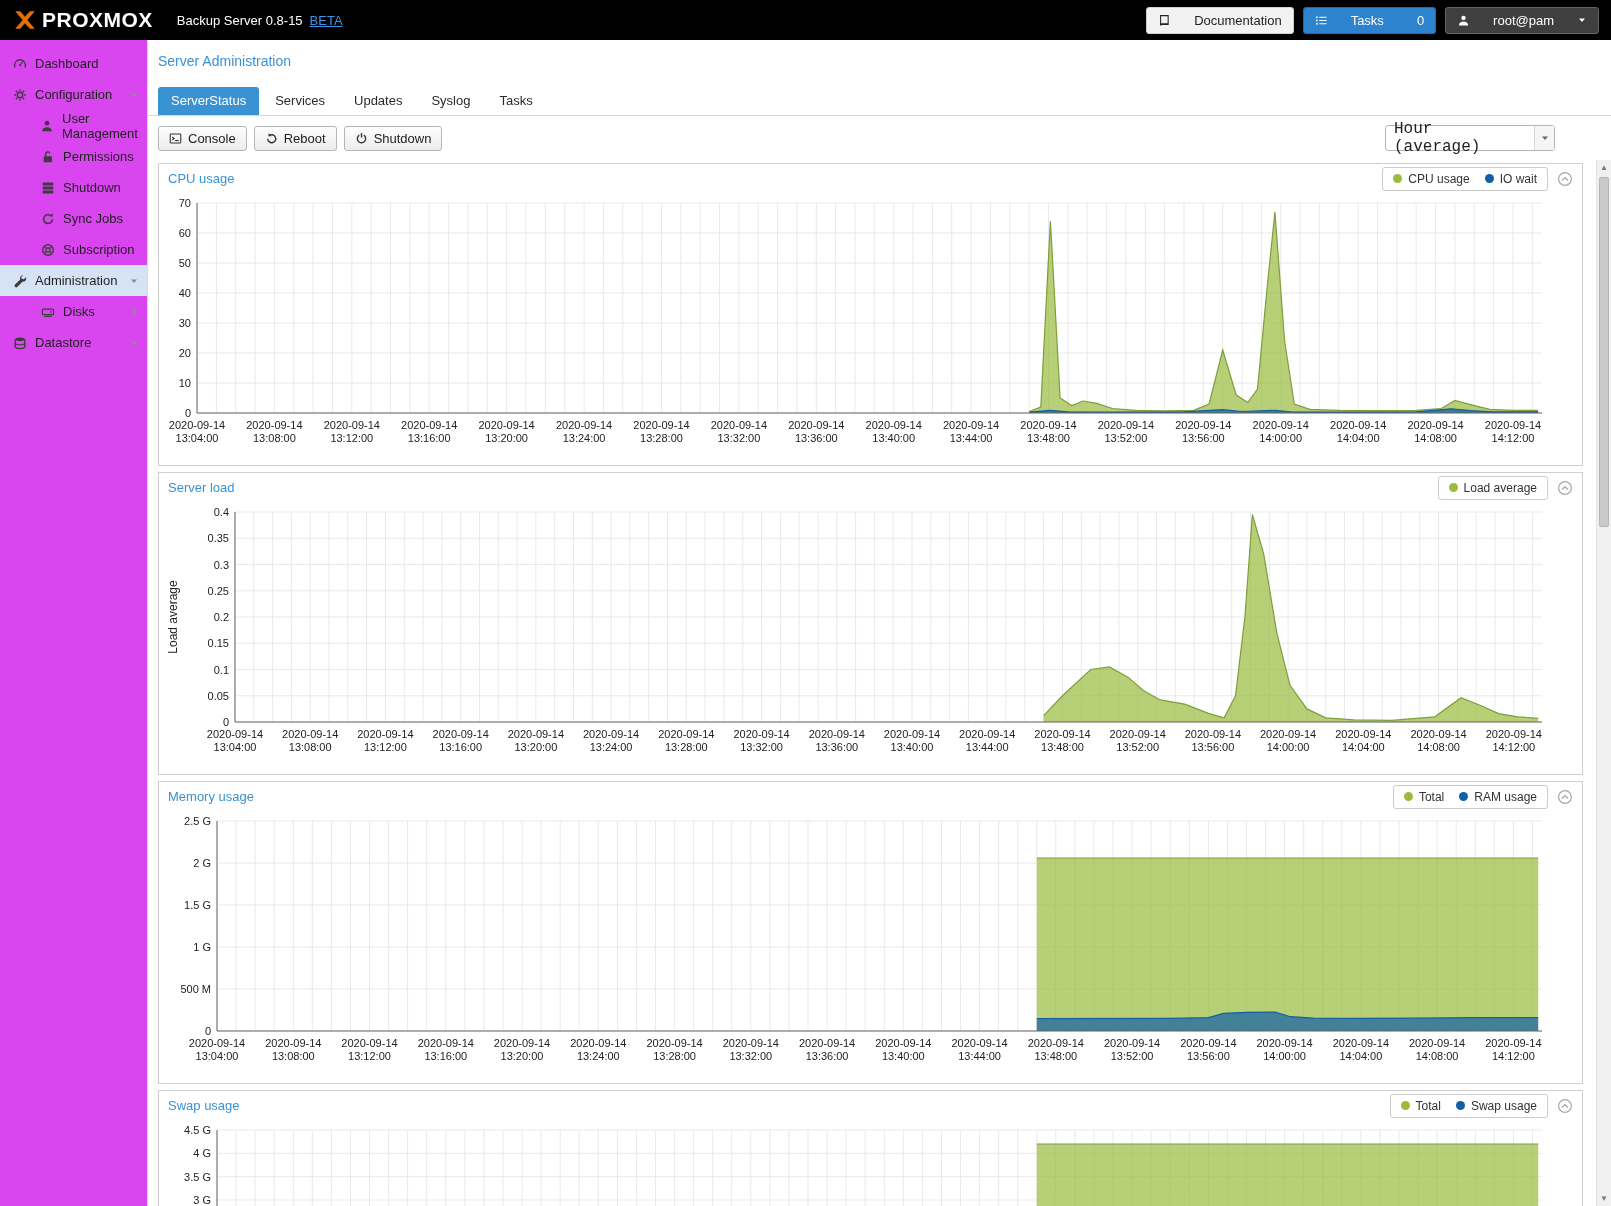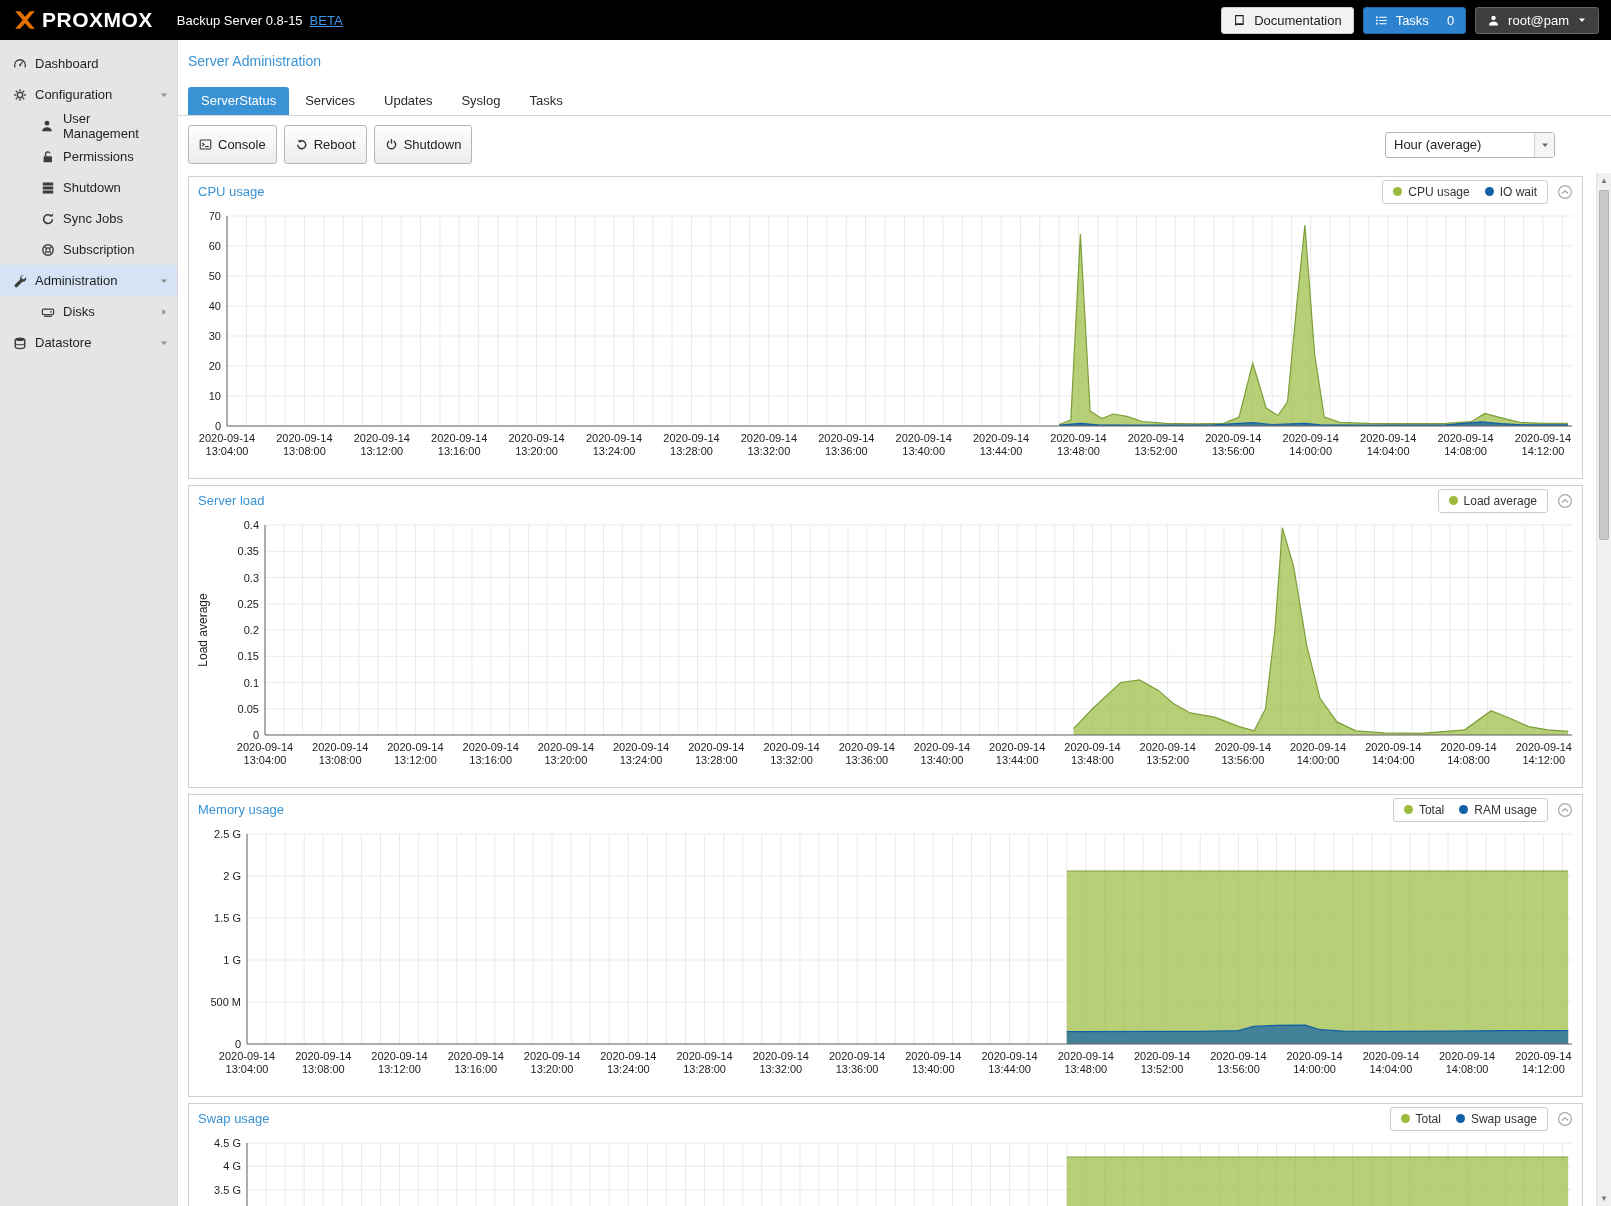--- a/index.html
+++ b/index.html
@@ -14,54 +14,54 @@
     font-family:"Liberation Sans",sans-serif;background:#fff;}
   
   header{height:40px;background:#000;color:#fff;display:flex;align-items:center;padding:0 12px;}
   .brand{display:flex;align-items:center;}
   .logo{color:var(--logo-orange);display:inline-flex;margin-right:4px;}
   .logo svg{width:26px;height:26px;display:block;}
   .brand-text{font-weight:bold;font-size:21px;letter-spacing:.5px;}
   .subtitle{font-size:13px;margin-left:24px;}
   .beta{color:var(--beta);text-decoration:underline;font-size:13px;margin-left:7px;cursor:pointer;}
   .header-right{margin-left:auto;display:flex;align-items:center;gap:9px;}
-  .hbtn{display:flex;align-items:center;gap:8px;height:27px;padding:0 11px;border-radius:3px;
+  .hbtn{display:flex;align-items:center;gap:23px;height:27px;padding:0 11px;border-radius:3px;
     font-size:13px;border:1px solid transparent;cursor:pointer;font-family:inherit;}
   .hbtn.doc{background:#f2f2f2;color:#222;border-color:#cfcfcf;}
   .hbtn.tasks{background:var(--tasks-btn);color:#fff;border-color:#2468a8;}
   .hbtn.tasks .count{margin-left:10px;}
   .hbtn.user{background:#3f3f3f;color:#fff;border-color:#646464;}
   .hicon{display:inline-flex;}
   .hicon svg{width:13px;height:13px;display:block;}
   .hicon.caret svg{width:10px;height:10px;}
   
   .app-body{display:flex;height:1166px;}
-  .sidebar{width:178px;background:#e5e5e5;border-right:1px solid #dadada;padding-top:8px;flex:none;}
+  .sidebar{width:148px;background:#d946ef;border-right:1px solid #dadada;padding-top:8px;flex:none;}
   .nav-item{display:flex;align-items:center;gap:8px;height:31px;padding:0 8px 0 12px;
     font-size:13px;color:#1f1f1f;cursor:pointer;}
   .nav-item.indent{padding-left:40px;}
   .nav-item.selected{background:var(--selected-row);}
   .nav-icon{width:15px;display:inline-flex;color:#3c3c3c;justify-content:center;}
   .nav-icon svg{width:14px;height:14px;}
   .nav-expander{margin-left:auto;color:#8f8f8f;display:inline-flex;}
   .nav-expander svg{width:10px;height:10px;}
   .content{flex:1;background:#fff;display:flex;flex-direction:column;min-width:0;}
   .page-title{color:var(--accent);font-size:14px;padding:13px 12px 6px 10px;}
   .tabbar{display:flex;gap:3px;padding:4px 0 0 10px;border-bottom:1px solid #d6d6d6;}
   .tab{padding:6px 13px 7px;font-size:13px;color:#2b2b2b;border-radius:3px 3px 0 0;cursor:pointer;margin-top:8px;}
   .tab.active{background:var(--accent);color:#fff;}
   .toolbar{display:flex;align-items:center;gap:7px;padding:9px 10px;}
-  .tbtn{display:flex;align-items:center;gap:6px;height:39px;padding:0 10px;
+  .tbtn{display:flex;align-items:center;gap:6px;height:25px;padding:0 10px;
     background:linear-gradient(#fefefe,#ececec);border:1px solid #b5b5b5;border-radius:3px;
     font-size:13px;color:#222;cursor:pointer;font-family:inherit;}
   .ticon{display:inline-flex;color:#333;}
   .ticon svg{width:13px;height:13px;}
   .combo{margin-left:auto;margin-right:46px;display:flex;align-items:center;width:170px;height:26px;
     border:1px solid #b5b5b5;border-radius:3px;background:#fff;cursor:pointer;}
-  .combo-text{flex:1;padding:0 8px;font-size:13px;color:#222;}
+  .combo-text{flex:1;padding:0 8px;font-size:16px;color:#222;font-family:Liberation Mono, monospace;}
   .combo-btn{width:20px;align-self:stretch;display:flex;align-items:center;justify-content:center;
     color:#666;border-left:1px solid #d5d5d5;background:#f5f5f5;}
   .combo-btn svg{width:10px;height:10px;}
   
   .panels{flex:1;position:relative;padding:3px 10px 0;overflow:hidden;}
   .panel{border:1px solid #cfcfcf;margin:0 18px 6px 0;background:#fff;}
   .phead{display:flex;align-items:center;height:29px;padding:0 9px;}
   .ptitle{color:var(--accent);font-size:13px;}
   .legend{margin-left:auto;display:flex;align-items:center;gap:15px;border:1px solid #ccc;
     border-radius:3px;padding:4px 10px;font-size:12px;color:#333;background:#fff;}

